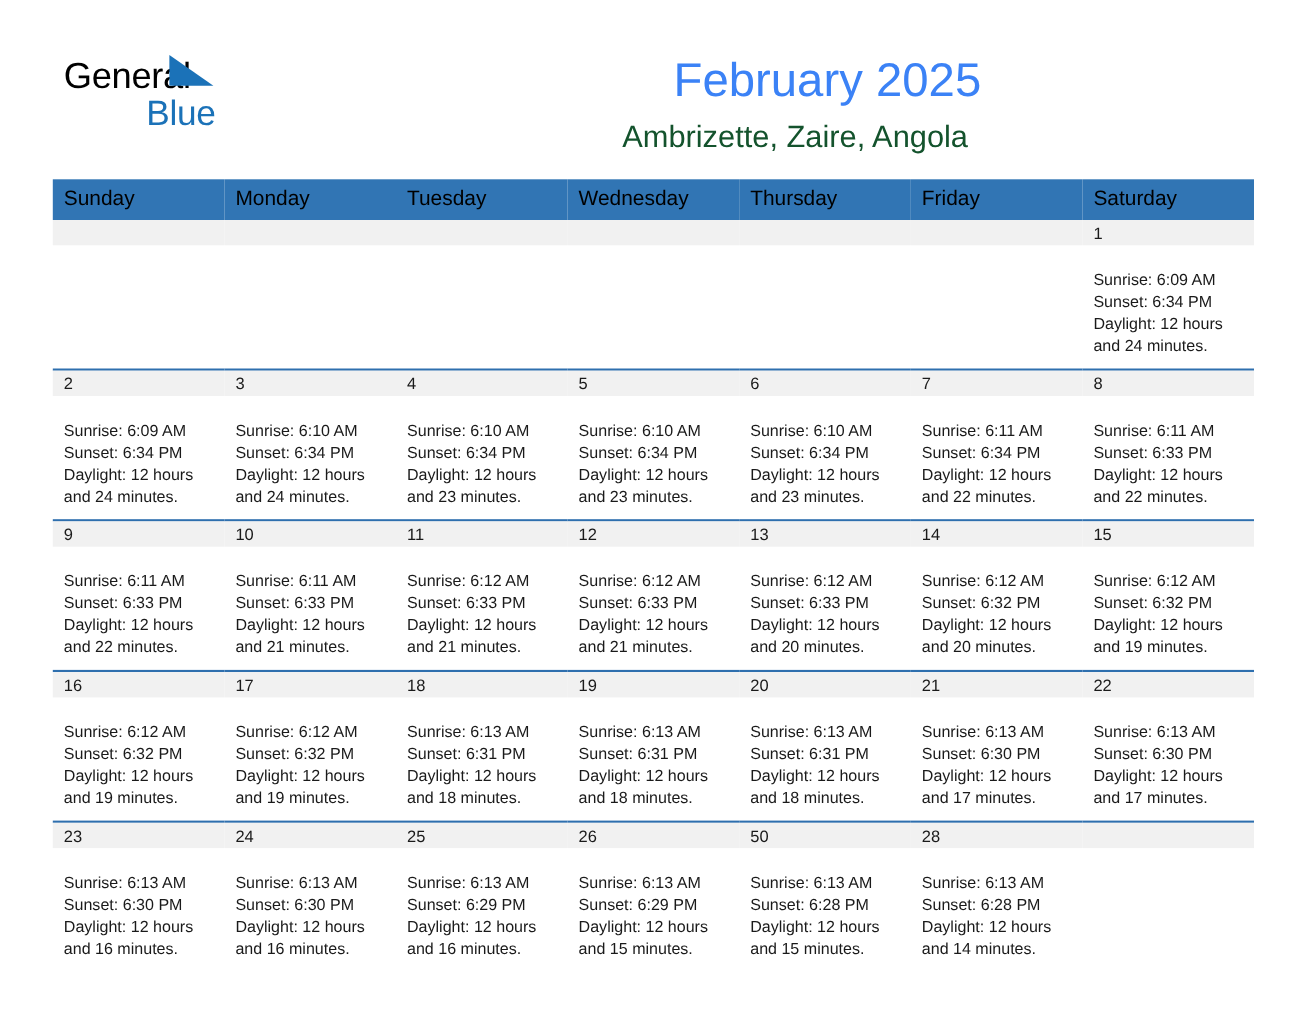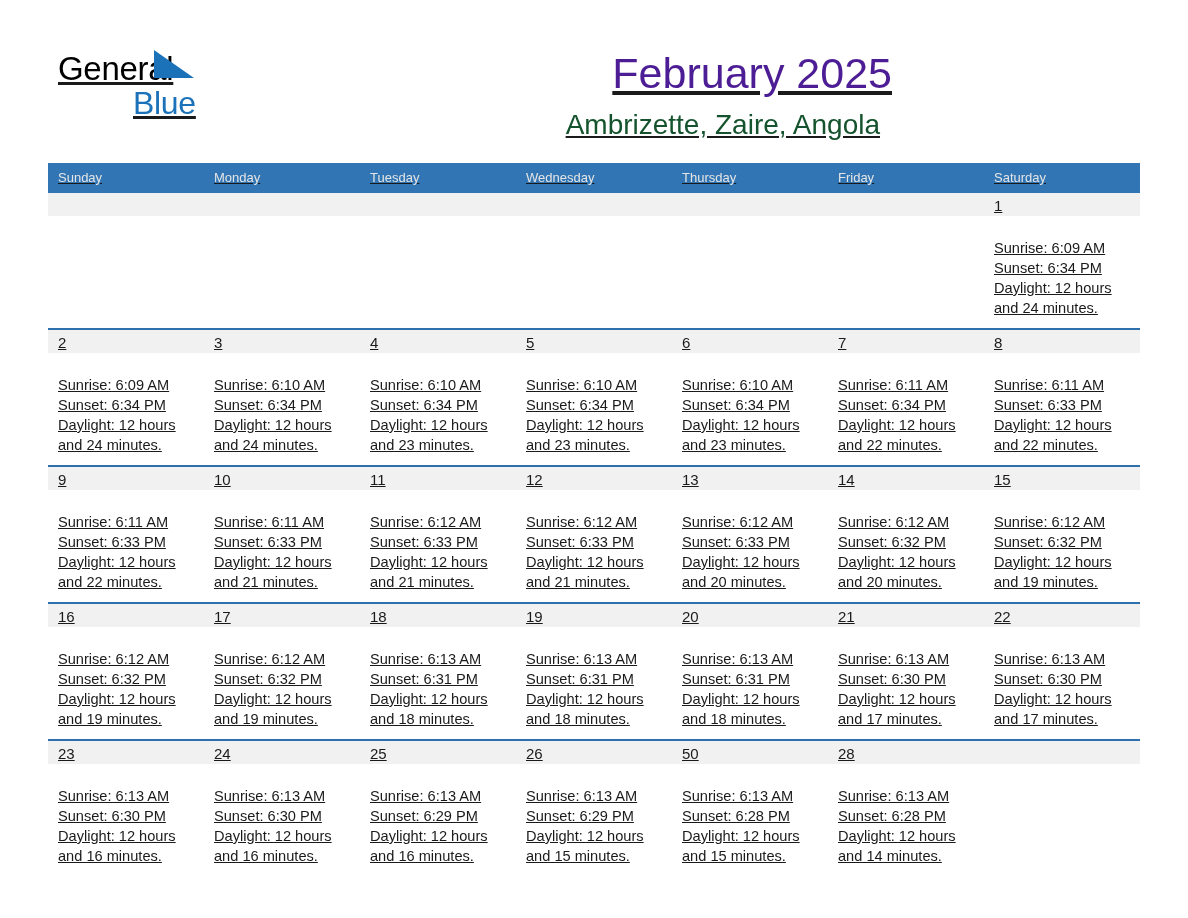--- a/index.html
+++ b/index.html
@@ -13,21 +13,20 @@
     font-family: "Liberation Sans", sans-serif;
     color: #1a1a1a;
     overflow: hidden;
   }
 
   .page {
     position: relative;
     width: 948px;
     height: 918px;
     box-sizing: border-box;
-    text-decoration: underline;
   }
 
   
   .top {
     display: flex;
     align-items: flex-start;
     justify-content: space-between;
     padding: 46px 56px 0 58px;
     box-sizing: border-box;
   }
@@ -68,21 +67,21 @@
   }
 
   .titles {
     text-align: right;
     padding-top: 2px;
   }
   .cal-title {
     font-size: 43px;
     line-height: 50px;
     font-weight: normal;
-    color: #4c1d95;
+    color: #3b82f6;
     margin: 0;
     letter-spacing: 0px;
   }
   .cal-subtitle {
     font-size: 28px;
     line-height: 34px;
     font-weight: normal;
     color: #14532d;
     margin: 10px 12px 0 0;
   }
@@ -90,22 +89,22 @@
   
   .calendar {
     margin: 21px 48px 0 48px;
     width: 1092px;
     border-collapse: collapse;
     table-layout: fixed;
   }
 
   .calendar th {
     background: #3175b4;
-    color: #e5e5e5;
-    font-size: 13px;
+    color: #000000;
+    font-size: 19px;
     font-weight: normal;
     text-align: left;
     padding: 7px 0 8px 10px;
     height: 16px;
     box-sizing: border-box;
   }
 
   .week-row > td {
     vertical-align: top;
     padding: 0;

